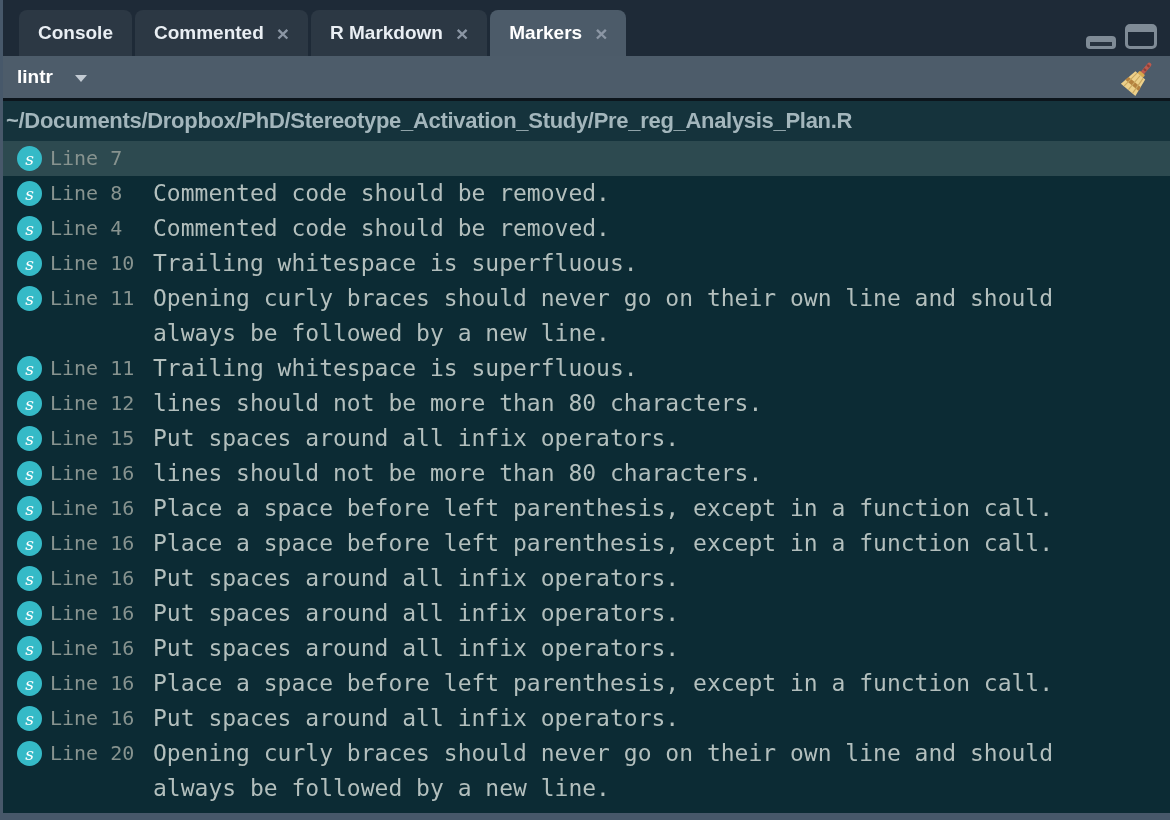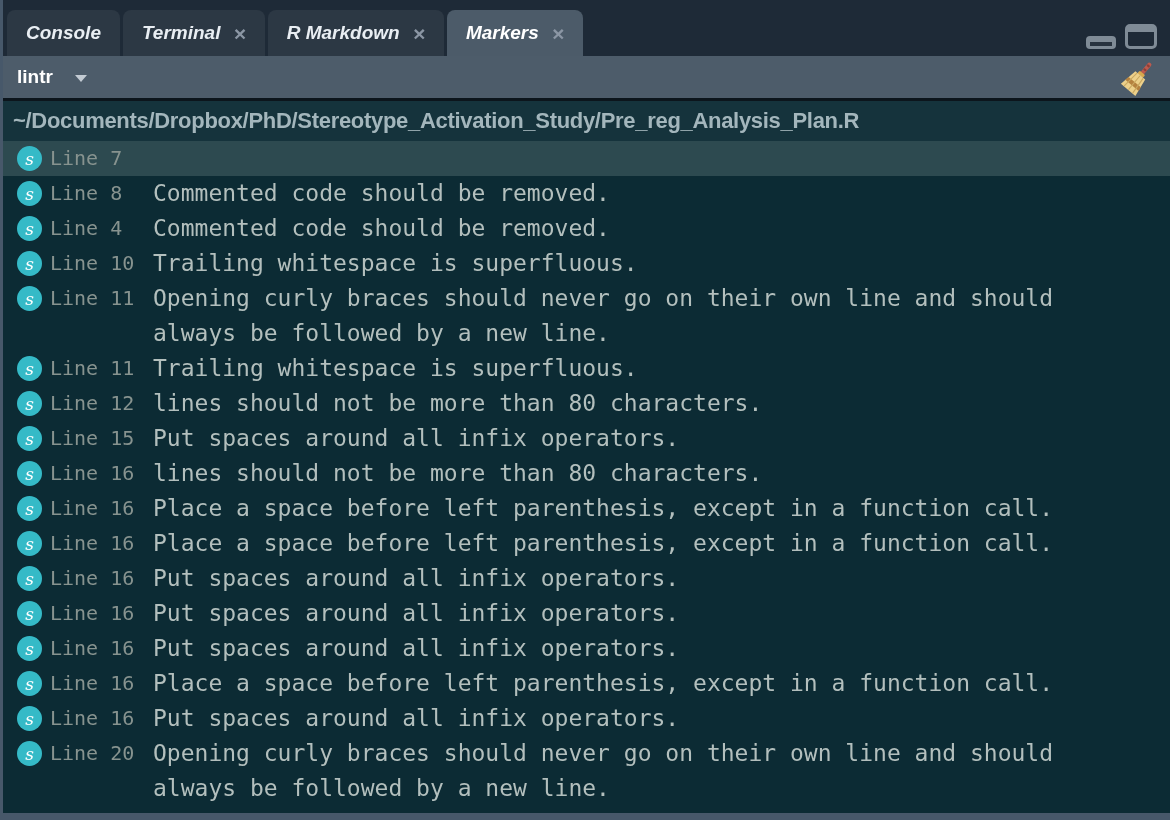--- a/index.html
+++ b/index.html
@@ -4,21 +4,21 @@
 <style>
   * { box-sizing: border-box; margin: 0; padding: 0; }
   html,body { width:1170px; height:820px; overflow:hidden; }
   body { background:#47586a; font-family:"Liberation Sans",sans-serif; position:relative; }
 
   .pane { position:absolute; left:3px; top:0; right:0; bottom:7px;
           display:flex; flex-direction:column; overflow:hidden; }
 
   
   .tabbar { flex:none; height:56px; background:#1e2a37; position:relative;
-            display:flex; align-items:flex-end; padding-left:4px;font-style:italic; }
+            display:flex; align-items:flex-end; padding-left:16px; }
   .tab { height:46px; display:flex; align-items:center; padding:0 19px;
          background:#2c3844; border-radius:8px 8px 0 0; margin-right:3px;
          color:#e9eef3; font-size:19px; font-weight:700; cursor:pointer; }
   .tab.active { background:#4c5b69; color:#ffffff;align-items:center; }
   .tab .close { margin-left:13px; color:#8b96a4; font-size:21px; font-weight:700; line-height:1; }
   .win-controls { position:absolute; right:13px; top:24px; display:flex; align-items:flex-end; gap:9px; }
   .min-icon { width:30px; height:13px; background:#7f8b96; border-radius:4px; position:relative; }
   .min-icon::after { content:""; position:absolute; left:4px; right:4px; bottom:3px; height:4px; background:#28333f; }
   .max-icon { width:32px; height:25px; border:3px solid #7f8b96; border-top-width:8px; border-radius:5px; }
 
@@ -28,21 +28,21 @@
   .lintr { display:flex; align-items:center; gap:22px; color:#ffffff;
            font-size:19px; font-weight:700; cursor:pointer; }
   .caret { width:0; height:0; border-left:6px solid transparent; border-right:6px solid transparent;
            border-top:7px solid #c3cbd3; margin-top:3px; }
   .clear-btn { position:absolute; right:13px; top:4px; background:none; border:none; cursor:pointer; }
 
   
   .content { flex:1; background:#0c2b34; overflow:hidden; font-family:"DejaVu Sans Mono",monospace; }
   .path-header { height:40px; line-height:40px; background:#15333c; color:#a3b6bc;
                  font-family:"Liberation Sans",sans-serif; font-weight:700; font-size:22px;
-                 padding-left:10px; white-space:nowrap; letter-spacing:-0.3px; }
+                 padding-left:3px; white-space:nowrap; letter-spacing:-0.3px; }
   .row { display:flex; align-items:flex-start; min-height:35px; cursor:pointer; }
   .row.selected { background:#2d4a50; }
   .badge { flex:none; width:25px; height:25px; margin:5px 0 0 14px; border-radius:50%;
            background:#35bac7; color:#ffffff; font-family:"DejaVu Serif",serif;
            font-style:italic; font-size:17px; display:flex; align-items:center; justify-content:center; }
   .line-label { flex:none; width:103px; margin-left:8px; color:#87938f;
                 font-size:20px; line-height:35px; white-space:nowrap; }
   .msg { flex:1; color:#b3bfbd; font-size:23px; line-height:35px; padding-right:30px; }
 </style>
 </head>
@@ -50,21 +50,21 @@
 
 <div class="pane">
 
   <div class="tabbar">
 
     <div class="tab">
     <span>Console</span>
 
   </div>
       <div class="tab">
-    <span>Terminal</span>
+    <span>Commented</span>
     <span class="close">×</span>
   </div>
       <div class="tab">
     <span>R Markdown</span>
     <span class="close">×</span>
   </div>
       <div class="tab active">
     <span>Markers</span>
     <span class="close">×</span>
   </div>

